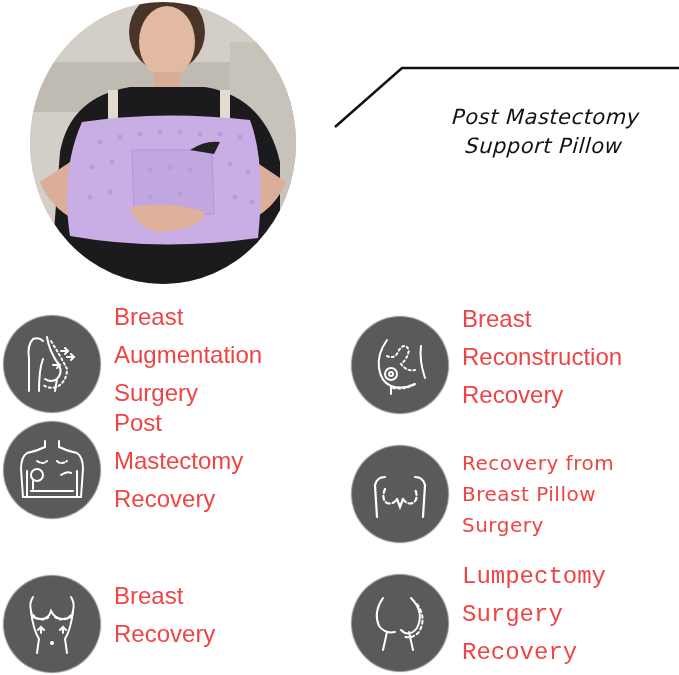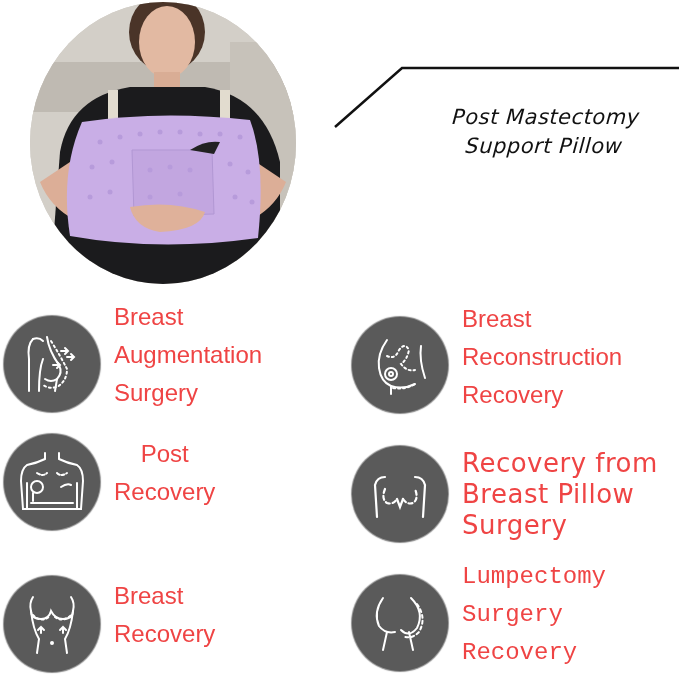--- a/index.html
+++ b/index.html
@@ -20,24 +20,24 @@
     }
     .feature { position: absolute; display: flex; align-items: center; }
     .feature .icon {
       width: 96px; height: 96px; border-radius: 50%; background: #5a5a5a;
       flex: 0 0 auto; display: flex; align-items: center; justify-content: center;
       box-shadow: 0 0 1px 1px #8a8a8a;
     }
     .feature .icon svg { width: 70px; height: 70px; }
     .feature .label { margin-left: 14px; font-size: 24px; line-height: 38px; color: #ef4444; }
     .feature .label span { display: block; white-space: nowrap; }
-    .feature.alt .label { font-family: "DejaVu Sans", sans-serif; font-size: 26px; line-height: 31px; letter-spacing: 0.5px; }
+    .feature.alt .label { font-family: "DejaVu Sans", sans-serif; font-size: 20px; line-height: 31px; letter-spacing: 0.5px; }
     #f1 { left: 4px; top: 298px; }
     #f2 { left: 352px; top: 300px; }
-    #f3 { left: 4px; top: 416px; text-align: center; }
+    #f3 { left: 4px; top: 404px; }
     #f4 { left: 352px; top: 446px; }
     #f5 { left: 4px; top: 558px; }
     #f6 { left: 352px; top: 558px; font-family: Liberation Mono, monospace; }
     #f1 .icon, #f3 .icon, #f5 .icon { margin-top: 18px; }
     #f2 .icon { margin-top: 16px; }
     #f6 .icon { margin-top: 16px; }
   </style>
 </head>
 <body>
 
@@ -147,20 +147,21 @@
       <path d="M10 36 L10 62 M60 36 L60 62"></path>
       <path d="M14 56 L56 56"></path>
       <path d="M20 26 Q26 30 30 26 M40 26 Q44 30 50 26" stroke-dasharray="3 2"></path>
       <circle cx="20" cy="40" r="6"></circle>
       <path d="M16 46 L16 54"></path>
       <path d="M44 40 Q50 36 54 38"></path>
     </svg>
   </div>
   <div class="label">
     <span>Post</span>
+    <span>Mastectomy</span>
     <span>Recovery</span>
   </div>
 </div>
 
 <div class="feature alt" id="f4">
   <div class="icon">
     <svg viewBox="0 0 70 70" fill="none" stroke="#fff" stroke-width="2.2" stroke-linecap="round">
       <path d="M20 18 Q12 18 10 26 L12 58"></path>
       <path d="M50 18 Q58 18 60 26 L58 58"></path>
       <path d="M20 30 Q16 40 22 44 Q28 46 32 40" stroke-dasharray="4 3"></path>

